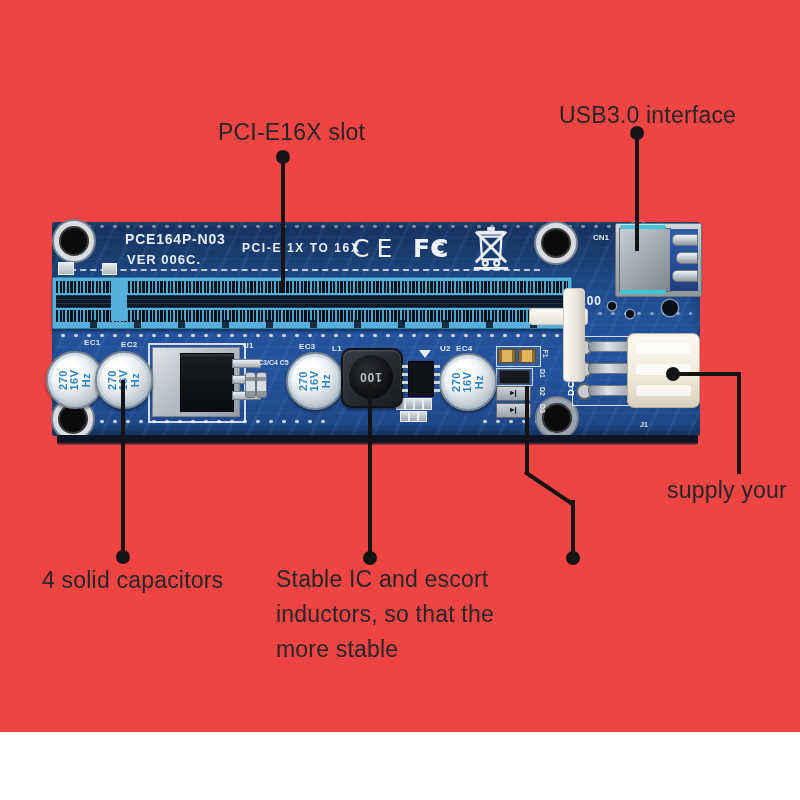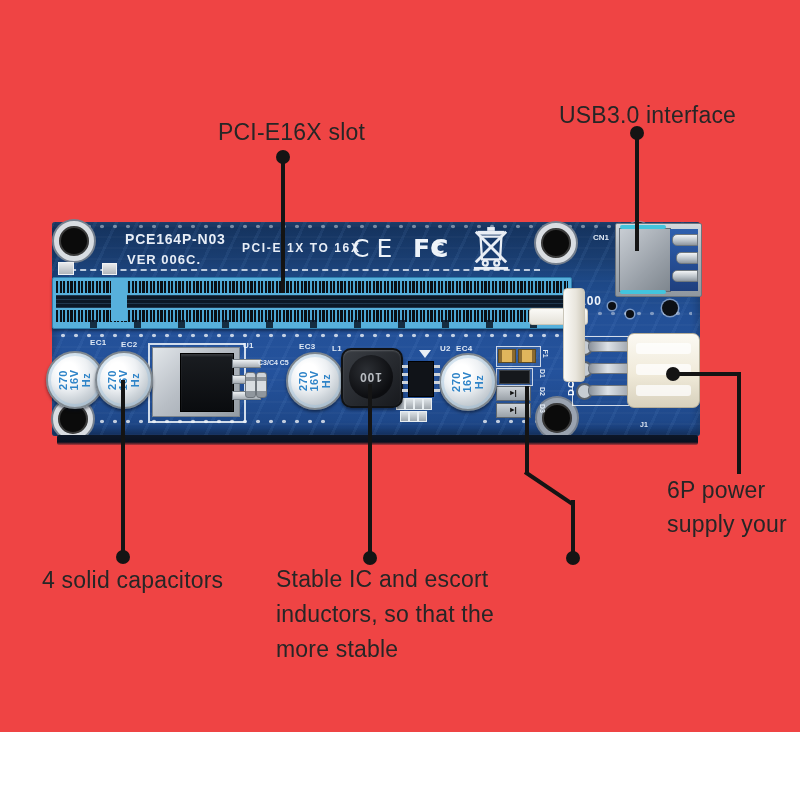--- a/index.html
+++ b/index.html
@@ -126,21 +126,20 @@
 
   <div class="co single" style="left:218px;top:119px;">PCI-E16X slot</div>
   <div class="co single" style="left:559px;top:102px;">USB3.0 interface</div>
   <div class="co single" style="left:42px;top:567px;">4 solid capacitors</div>
   <div class="co" style="left:276px;top:562px;">
     <div>Stable IC and escort</div>
     <div>inductors, so that the</div>
     <div>more stable</div>
   </div>
   <div class="co" style="left:667px;top:473px;line-height:34px;">
-    <div>6P power</div>
     <div>supply your</div>
   </div>
 
   <div class="cdot" style="left:276px;top:150px;"></div>
   <div class="cl v" style="left:281px;top:155px;height:138px;"></div>
 
   <div class="cdot" style="left:630px;top:126px;"></div>
   <div class="cl v" style="left:635px;top:131px;height:120px;"></div>
 
   <div class="cl v" style="left:121px;top:380px;height:172px;"></div>
@@ -217,21 +216,21 @@
     <div class="usb">
       <div class="usb-shell"></div>
       <div class="usb-inner"></div>
       <div class="usb-pin" style="left:56px;top:10px;width:24px;"></div>
       <div class="usb-pin" style="left:60px;top:28px;width:20px;"></div>
       <div class="usb-pin" style="left:56px;top:46px;width:24px;"></div>
       <div class="usb-glint" style="left:4px;top:1px;width:46px;"></div>
       <div class="usb-glint" style="left:4px;top:66px;width:46px;"></div>
     </div>
 
-    <div class="silk ref" style="left:38px;top:116px;">EC1</div>
+    <div class="silk ref" style="left:32px;top:116px;">EC1</div>
     <div class="silk ref" style="left:69px;top:118px;">EC2</div>
     <div class="silk ref" style="left:247px;top:120px;">EC3</div>
     <div class="silk ref" style="left:404px;top:122px;">EC4</div>
 
     <div class="ecap" style="left:-6px;top:129px;">
       <div class="cap-print">
         <div>270</div>
           <div>16V</div>
           <div>Hz</div>
       </div>

